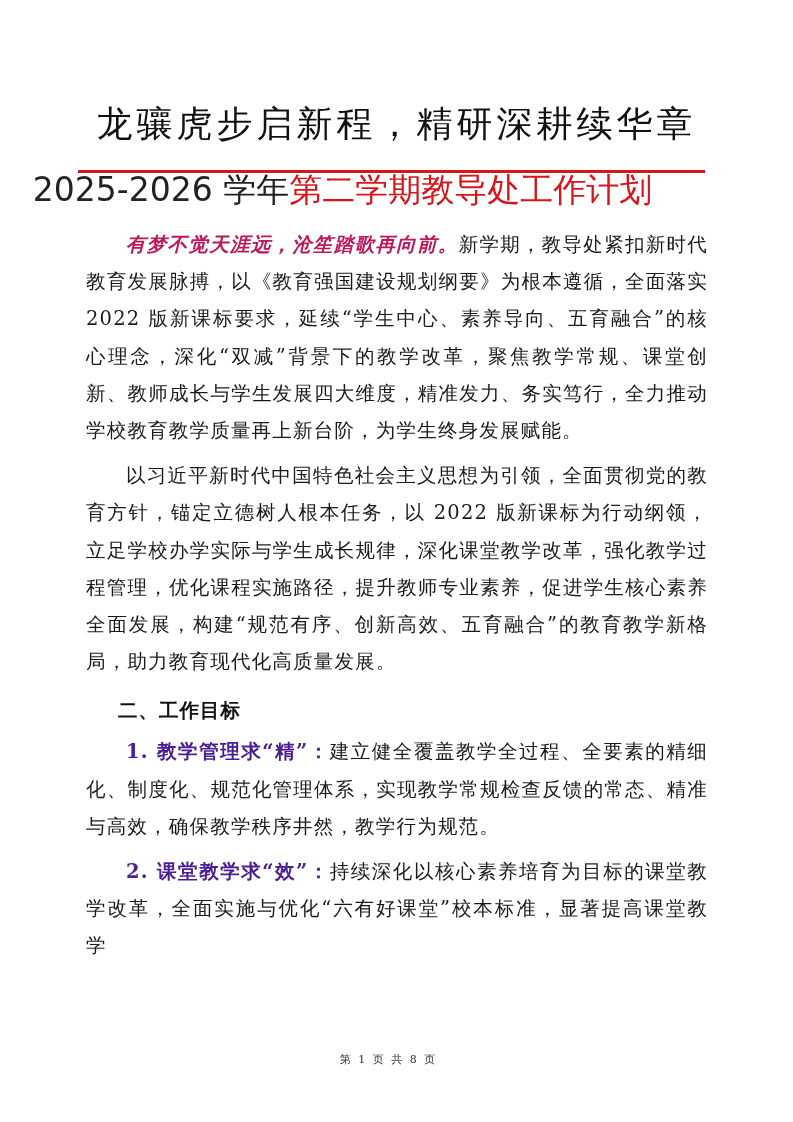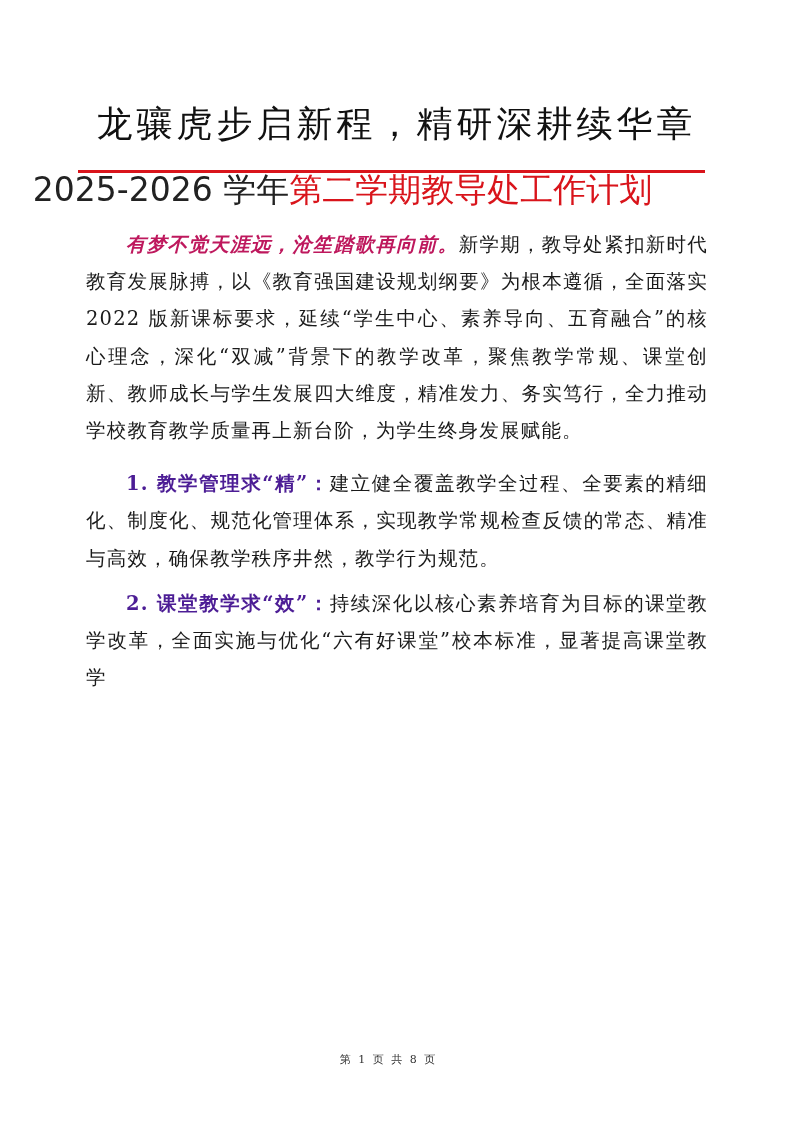--- a/index.html
+++ b/index.html
@@ -31,20 +31,22 @@
 <div class="title">龙骧虎步启新程，精研深耕续华章</div>
 <div class="rule"></div>
 <div class="subtitle">
   <span class="black">2025-2026 学年</span><span class="red">第二学期教导处工作计划</span>
 </div>
 
 <div class="body">
   <p class="indent"><span class="lead">有梦不觉天涯远，沧笙踏歌再向前。</span><span>新学期，教导处紧扣新时代教育发展脉搏，以《教育强国建设规划纲要》为根本遵循，全面落实2022 版新课标要求，延续“学生中心、素养导向、五育融合”的核心理念，深化“双减”背景下的教学改革，聚焦教学常规、课堂创新、教师成长与学生发展四大维度，精准发力、务实笃行，全力推动学校教育教学质量再上新台阶，为学生终身发展赋能。</span></p>
 
   <div class="gap"></div>
+  <p class="indent">以习近平新时代中国特色社会主义思想为引领，全面贯彻党的教育方针，锚定立德树人根本任务，以 2022 版新课标为行动纲领，立足学校办学实际与学生成长规律，深化课堂教学改革，强化教学过程管理，优化课程实施路径，提升教师专业素养，促进学生核心素养全面发展，构建“规范有序、创新高效、五育融合”的教育教学新格局，助力教育现代化高质量发展。</p>
 
   <div class="gap"></div>
+  <h2>二、工作目标</h2>
   <p class="indent"><span class="strong">1. 教学管理求“精”：</span><span>建立健全覆盖教学全过程、全要素的精细化、制度化、规范化管理体系，实现教学常规检查反馈的常态、精准与高效，确保教学秩序井然，教学行为规范。</span></p>
   <div class="gap"></div>
   <p class="indent"><span class="strong">2. 课堂教学求“效”：</span><span>持续深化以核心素养培育为目标的课堂教学改革，全面实施与优化“六有好课堂”校本标准，显著提高课堂教学</span></p>
 </div>
 
 <div class="footer">第 1 页 共 8 页</div>
 
 </body></html>

